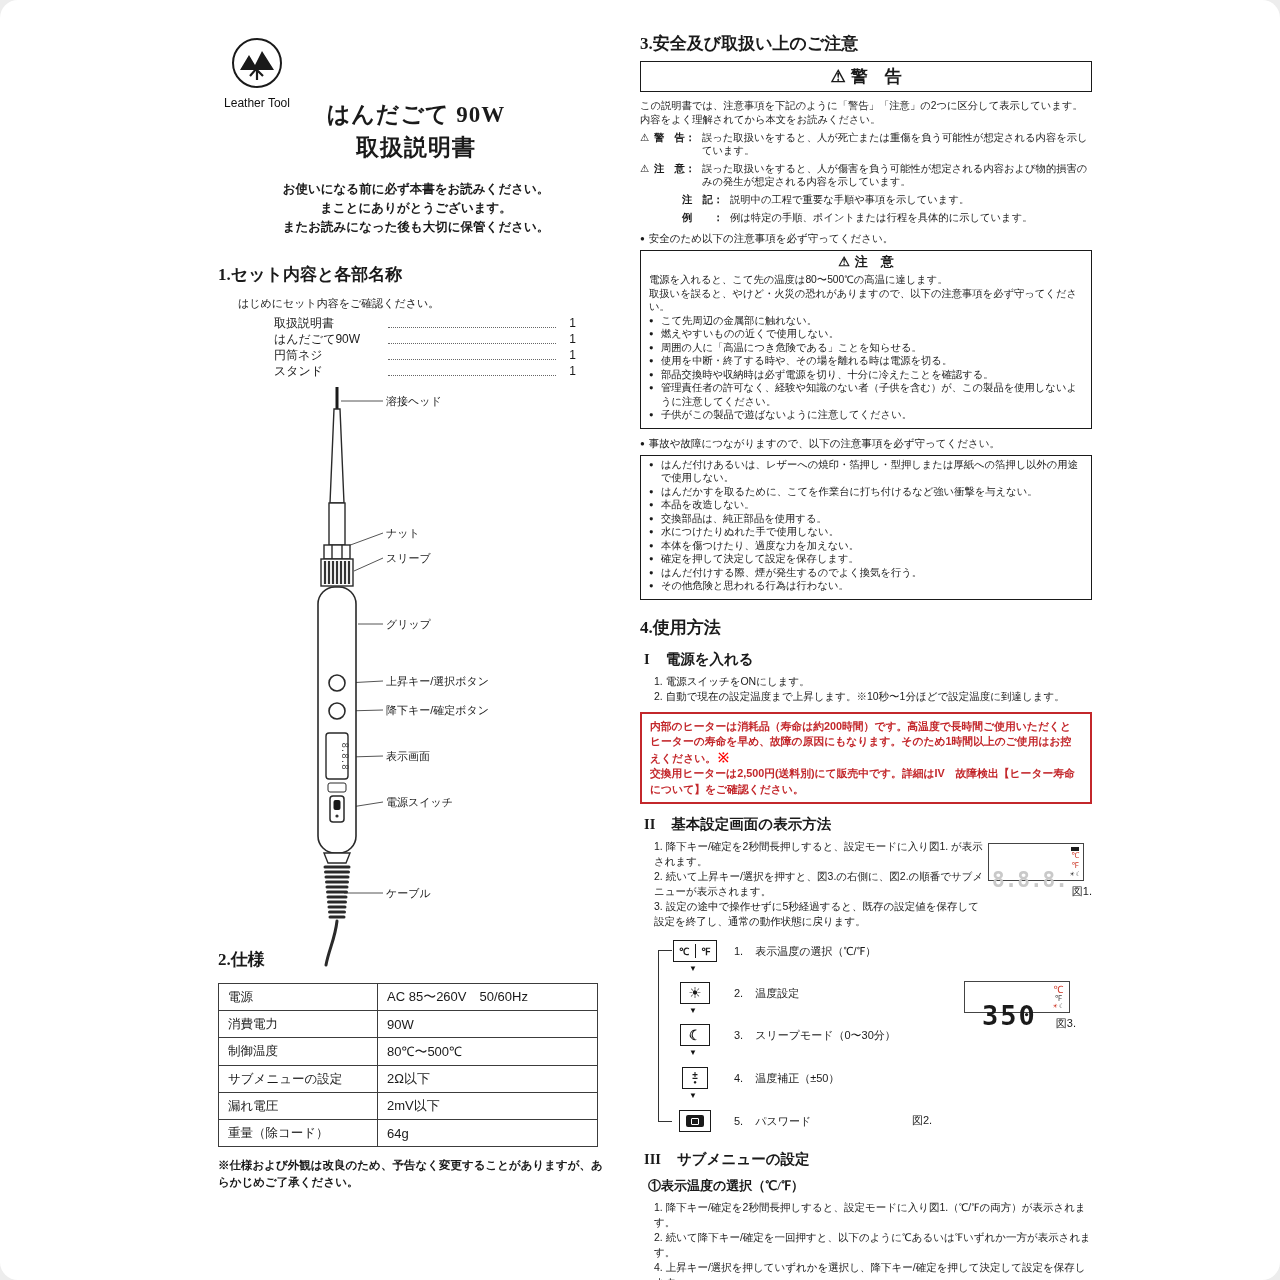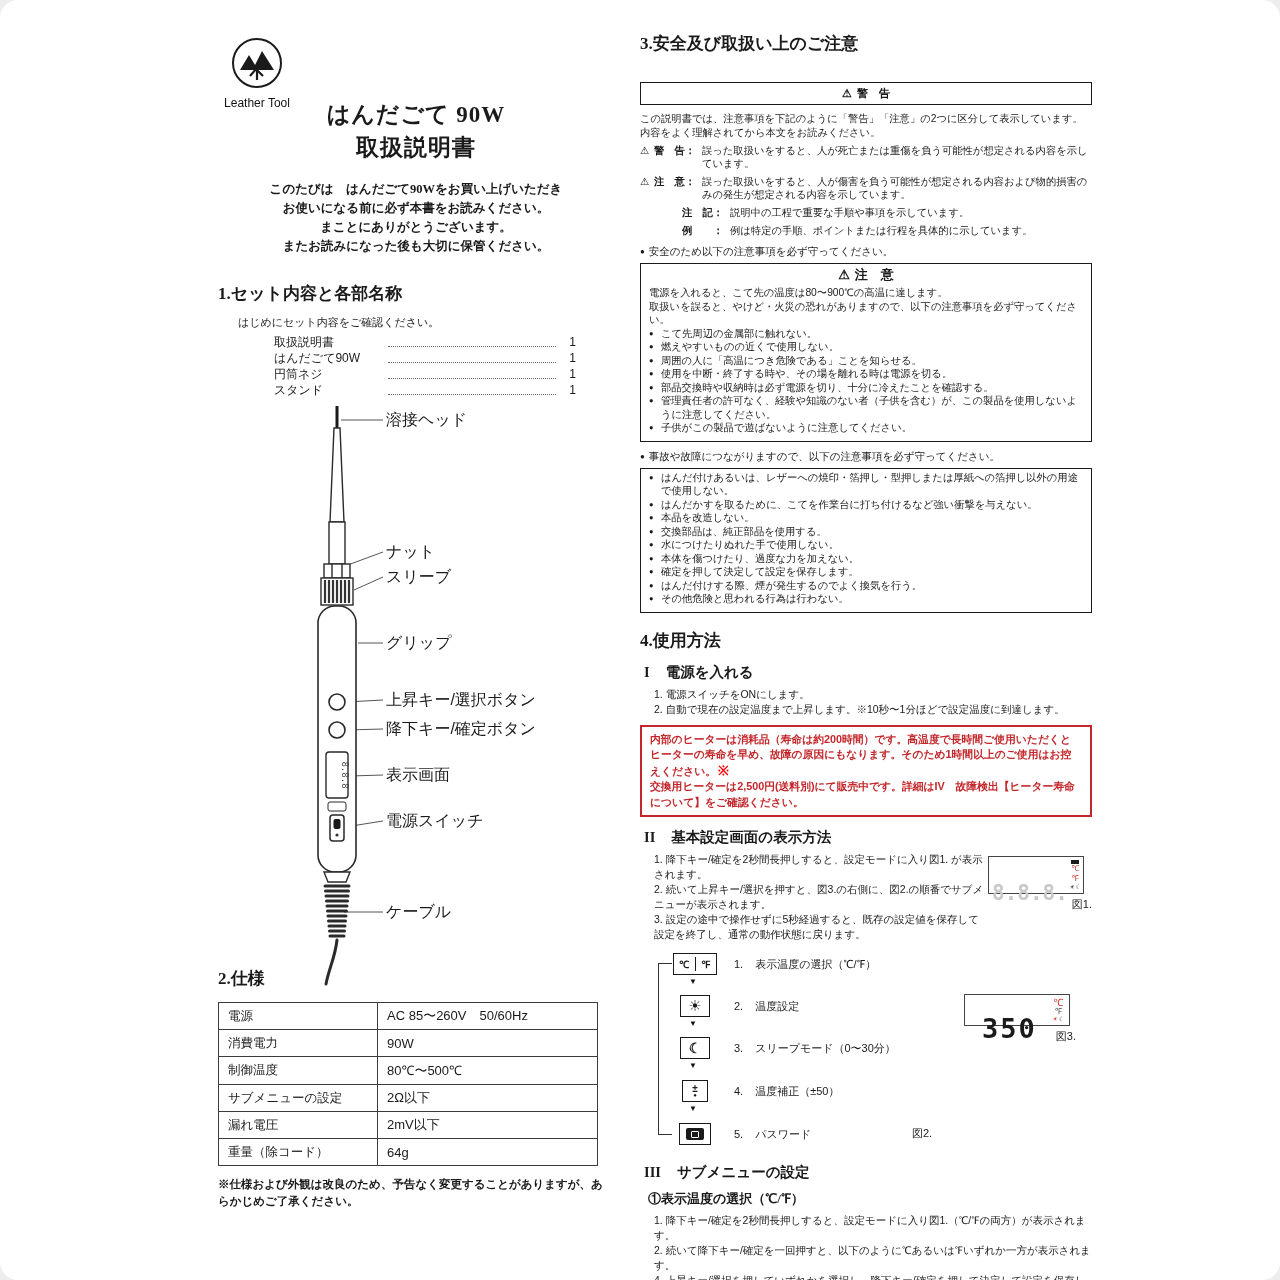--- a/index.html
+++ b/index.html
@@ -18,34 +18,34 @@
          font-size:12.5px;line-height:19px;}
   .h-l{font-family:"Liberation Serif",serif;font-size:17px;font-weight:bold;margin:26px 0 0;}
   .lead1{font-size:11px;margin:10px 0 4px 20px;}
   .setlist{margin:2px 0 0 56px;width:302px;}
   .setrow{display:flex;align-items:flex-end;font-size:12px;line-height:16px;height:16px;}
   .setrow .nm{width:110px;white-space:nowrap;}
   .setrow .ld{flex:1;border-bottom:1.5px dotted #666;margin:0 8px 3px 4px;}
   .setrow .qty{width:12px;text-align:right;}
   .diagram{position:relative;height:565px;margin-top:2px;}
   .diagram svg{position:absolute;left:0;top:0;overflow:visible;}
-  .dlabel{position:absolute;left:168px;font-size:16px;line-height:16px;white-space:nowrap;}
+  .dlabel{position:absolute;left:168px;font-size:11px;line-height:16px;white-space:nowrap;}
   .h-spec{margin-top:2px;position:relative;z-index:2;background:#fff;display:inline-block;padding-right:8px;}
   .spec{border-collapse:collapse;width:380px;margin-top:12px;background:#fff;position:relative;z-index:2;}
   .spec td{border:1px solid #3c3c3c;font-size:12.5px;padding:4px 9px;height:18px;}
   .spec td.k{width:140px;}
   .spec td.v{font-size:13px;}
   .footnote{margin-top:10px;font-family:"Liberation Serif",serif;font-weight:bold;font-size:11.5px;
             line-height:17px;width:392px;}
 
   
   .col-right{position:absolute;left:640px;top:32px;width:452px;}
   .h-r{font-family:"Liberation Serif",serif;font-size:17px;font-weight:bold;margin:0;}
   .warnbox{border:1.5px solid #1a1a1a;box-sizing:border-box;text-align:center;
-           font-family:"Liberation Serif",serif;font-weight:bold;font-size:11px;padding:3px 8px;margin-top:27px;}
+           font-family:"Liberation Serif",serif;font-weight:bold;font-size:17px;padding:3px 8px;margin-top:6px;}
   .warn-tri{margin-right:5px;}
   .intro3{font-size:10.3px;line-height:13.5px;margin:7px 0 0;}
   .defs{margin-top:2px;}
   .def{display:flex;font-size:10.3px;line-height:13px;margin-top:5px;}
   .def .dicon{width:14px;flex:none;}
   .def .dterm{width:48px;flex:none;font-weight:bold;}
   .def .dtext{flex:1;}
   .def-ind{margin-left:42px;}
   .leadline{font-size:10.5px;margin:8px 0 4px;}
   .leadline .b{font-size:8px;margin-right:4px;vertical-align:1px;}
@@ -122,21 +122,20 @@
       </div>
       <div class="logo-text">Leather Tool</div>
     </div>
 
     <div class="doc-title">
       <div>はんだごて 90W</div>
       <div>取扱説明書</div>
     </div>
 
     <div class="intro">
-      <div>このたびは　はんだごて90Wをお買い上げいただき</div>
       <div>お使いになる前に必ず本書をお読みください。</div>
       <div>まことにありがとうございます。</div>
       <div>またお読みになった後も大切に保管ください。</div>
     </div>
 
     <div class="h-l">1.セット内容と各部名称</div>
     <div class="lead1">はじめにセット内容をご確認ください。</div>
 
     <div class="setlist">
       <div class="setrow">
@@ -295,21 +294,21 @@
 
     <div class="leadline">
       <span class="b">●</span><span>安全のため以下の注意事項を必ず守ってください。</span>
     </div>
 
     <div class="cbox">
       <div class="cb-title">
         <span class="warn-tri">⚠</span><span>注　意</span>
       </div>
       <div class="cb-body">
-        <div class="cb-para">電源を入れると、こて先の温度は80〜900℃の高温に達します。</div>
+        <div class="cb-para">電源を入れると、こて先の温度は80〜500℃の高温に達します。</div>
         <div class="cb-para">取扱いを誤ると、やけど・火災の恐れがありますので、以下の注意事項を必ず守ってください。</div>
         <div class="cb-li">
             <span class="b">●</span>
             <span class="t">こて先周辺の金属部に触れない。</span>
           </div>
         <div class="cb-li">
             <span class="b">●</span>
             <span class="t">燃えやすいものの近くで使用しない。</span>
           </div>
         <div class="cb-li">

